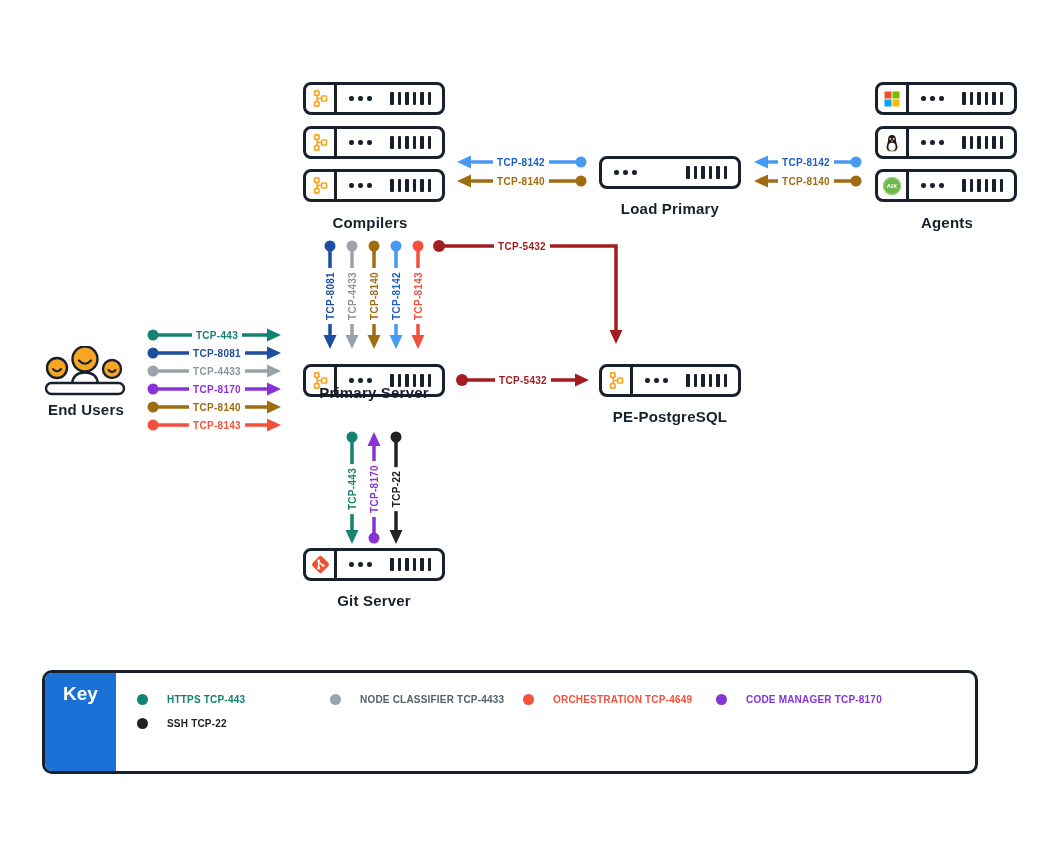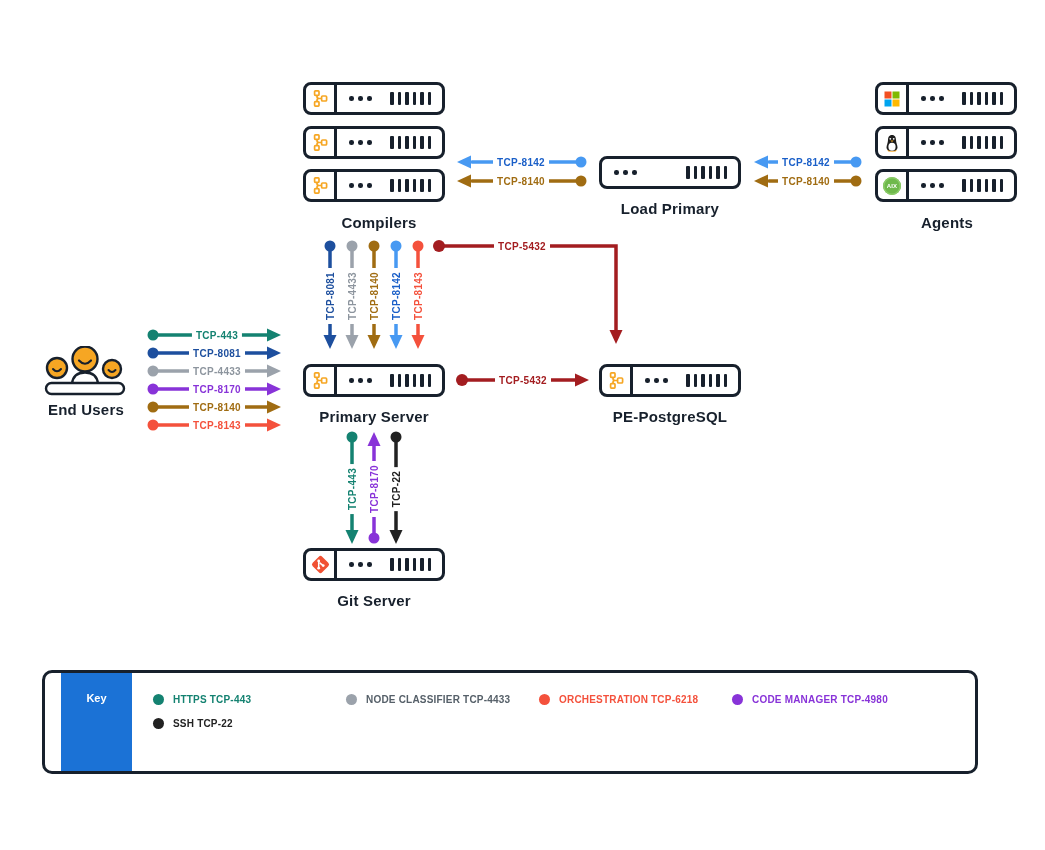--- a/index.html
+++ b/index.html
@@ -43,25 +43,25 @@
 
   .aix-badge{width:18px;height:18px;border-radius:50%;background:#6FB94C;color:#fff;
              font-size:6px;font-weight:700;display:flex;align-items:center;justify-content:center;
              letter-spacing:.2px;box-shadow:inset 0 0 0 1.5px #8BCB68;}
 
   .endusers{position:absolute;left:44px;top:346px;z-index:2;}
 
   
   .keybox{position:absolute;left:42px;top:670px;width:936px;height:104px;border:3.5px solid #17202C;
           border-radius:10px;background:#fff;display:flex;overflow:hidden;box-sizing:border-box;z-index:2;}
-  .keyside{width:71px;flex:none;background:#1B72D6;color:#fff;font-weight:700;font-size:11px;
-           display:flex;justify-content:center;align-items:flex-start;padding-top:19px;margin-left:16px;}
+  .keyside{width:71px;flex:none;background:#1B72D6;color:#fff;font-weight:700;font-size:19px;
+           display:flex;justify-content:center;align-items:flex-start;padding-top:10px;}
   .keygrid{flex:1;display:grid;grid-template-columns:193px 193px 193px auto;grid-auto-rows:24px;
            align-content:start;padding:14px 0 0 21px;}
-  .kentry{display:flex;align-items:center;gap:9px;font-size:10px;font-weight:700;
+  .kentry{display:flex;align-items:center;gap:19px;font-size:10px;font-weight:700;
           letter-spacing:.2px;color:var(--t);white-space:nowrap;}
   .keygrid .k4433{--t:#566069;}
   .kdot{width:11px;height:11px;border-radius:50%;background:var(--c);flex:none;}
 </style>
 </head>
 <body>
 
 <div class="stage">
 
   <svg class="wires" width="1045" height="850" viewBox="0 0 1045 850">
@@ -263,21 +263,21 @@
         <div class="bars">
           <i></i>
           <i></i>
           <i></i>
           <i></i>
           <i></i>
           <i></i>
         </div>
       </div>
   </div>
-  <div class="nlab" style="left:379px;top:222px">Compilers</div>
+  <div class="nlab" style="left:370px;top:222px">Compilers</div>
 
   <div class="srv" style="left:599px;top:156px">
     <div class="srv-body">
         <div class="dots">
           <i></i>
           <i></i>
           <i></i>
         </div>
         <div class="bars">
           <i></i>
@@ -383,21 +383,21 @@
         <div class="bars">
           <i></i>
           <i></i>
           <i></i>
           <i></i>
           <i></i>
           <i></i>
         </div>
       </div>
   </div>
-  <div class="nlab" style="left:374px;top:416px">Primary Server</div>
+  <div class="nlab" style="left:374px;top:392px">Primary Server</div>
 
   <div class="srv" style="left:599px;top:364px">
     <div class="srv-icon">
       <svg width="17" height="17" viewBox="0 0 17 17">
           <path d="M5,4.5 L5,6.5 Q5,8.5 7,8.5 L9,8.5 M5,12.5 L5,10.5 Q5,8.5 7,8.5" stroke="#F6A623" stroke-width="1.7" fill="none"></path>
           <rect x="2.6" y="0.9" width="4.4" height="4.4" rx="0.8" fill="#fff" stroke="#F6A623" stroke-width="1.7"></rect>
           <rect x="2.6" y="11.7" width="4.4" height="4.4" rx="0.8" fill="#fff" stroke="#F6A623" stroke-width="1.7"></rect>
           <rect x="9.6" y="6" width="5" height="5" rx="1" fill="#fff" stroke="#F6A623" stroke-width="1.7"></rect>
         </svg>
     </div>
@@ -468,25 +468,25 @@
       <div class="kentry k443">
           <span class="kdot"></span>
           <span>HTTPS TCP-443</span>
         </div>
       <div class="kentry k4433">
           <span class="kdot"></span>
           <span>NODE CLASSIFIER TCP-4433</span>
         </div>
       <div class="kentry k8143">
           <span class="kdot"></span>
-          <span>ORCHESTRATION TCP-6218</span>
+          <span>ORCHESTRATION TCP-4649</span>
         </div>
       <div class="kentry k8170">
           <span class="kdot"></span>
-          <span>CODE MANAGER TCP-4980</span>
+          <span>CODE MANAGER TCP-8170</span>
         </div>
       <div class="kentry k22">
           <span class="kdot"></span>
           <span>SSH TCP-22</span>
         </div>
     </div>
   </div>
 
 </div>
 

